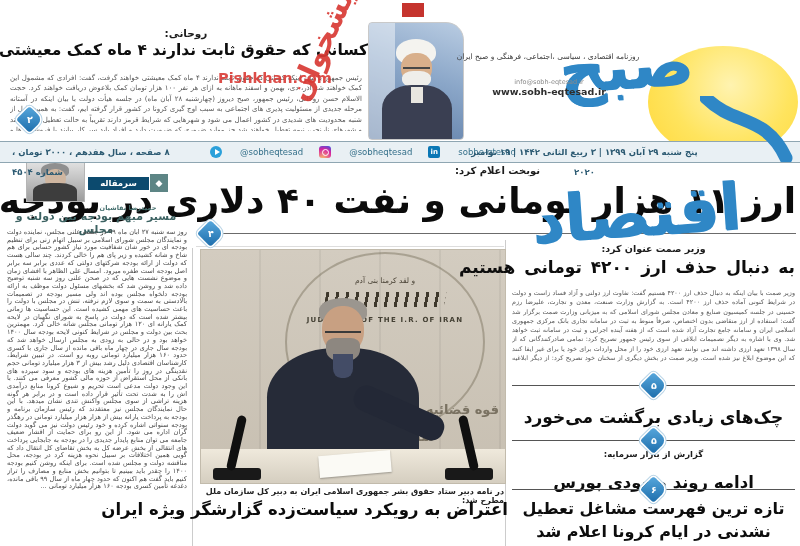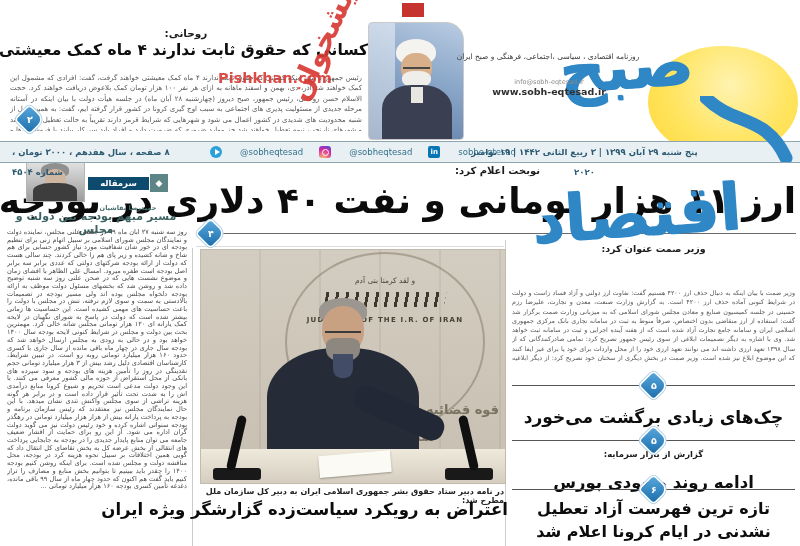--- a/index.html
+++ b/index.html
@@ -235,20 +235,21 @@
         <i></i>
       </div>
     <div class="mic r">
         <i></i>
       </div>
   </div>
   <div class="abs cap">در نامه دبیر ستاد حقوق بشر جمهوری اسلامی ایران به دبیر کل سازمان ملل مطرح شد:</div>
   <div class="abs ph-headline">اعتراض به رویکرد سیاست‌زده گزارشگر ویژه ایران</div>
 
   <div class="abs rk r1-k">وزیر صمت عنوان کرد:</div>
+  <div class="abs rh r1-h">به دنبال حذف ارز ۴۲۰۰ تومانی هستیم</div>
   <div class="abs r1-body">وزیر صمت با بیان اینکه به دنبال حذف ارز ۴۲۰۰ هستیم گفت: تفاوت ارز دولتی و آزاد فساد زاست و دولت در شرایط کنونی آماده حذف ارز ۴۲۰۰ است. به گزارش وزارت صنعت، معدن و تجارت، علیرضا رزم حسینی در جلسه کمیسیون صنایع و معادن مجلس شورای اسلامی که به میزبانی وزارت صمت برگزار شد گفت: استفاده از ارز متقاضی بدون اختصاص، صرفاً منوط به ثبت در سامانه تجاری بانک مرکزی جمهوری اسلامی ایران و سامانه جامع تجارت آزاد شده است که از هفته آینده اجرایی و ثبت در سامانه ثبت خواهد شد. وی با اشاره به دیگر تصمیمات ابلاغی از سوی رئیس جمهور تصریح کرد: تمامی صادرکنندگانی که از سال ۱۳۹۸ تعهد ارزی داشته اند می توانند تعهد ارزی خود را از محل واردات برای خود یا برای غیر ایفا کنند که این موضوع ابلاغ نیز شده است. وزیر صمت در بخش دیگری از سخنان خود تصریح کرد: از دیگر ابلاغیه های ریاست جمهوری تسریع در ترخیص کالاهای رسوبی در گمرکات بوده است...</div>
 
   <div class="abs div-rule d1"></div>
   <div class="abs badge" style="left:644px;top:376px;">
     <span>۵</span>
   </div>
 
   <div class="abs rh r2-h">چک‌های زیادی برگشت می‌خورد</div>
 
   <div class="abs div-rule d2"></div>
@@ -257,15 +258,15 @@
   </div>
 
   <div class="abs rk r3-k">گزارش از بازار سرمایه:</div>
   <div class="abs rh r3-h">ادامه روند صعودی بورس</div>
 
   <div class="abs div-rule d3"></div>
   <div class="abs badge" style="left:644px;top:480px;">
     <span>۶</span>
   </div>
 
-  <div class="abs rh r4-h">تازه ترین فهرست آزاد تعطیل نشدنی در ایام کرونا اعلام شد</div>
+  <div class="abs rh r4-h">تازه ترین فهرست مشاغل تعطیل نشدنی در ایام کرونا اعلام شد</div>
 
 </div>
 
 </body></html>

